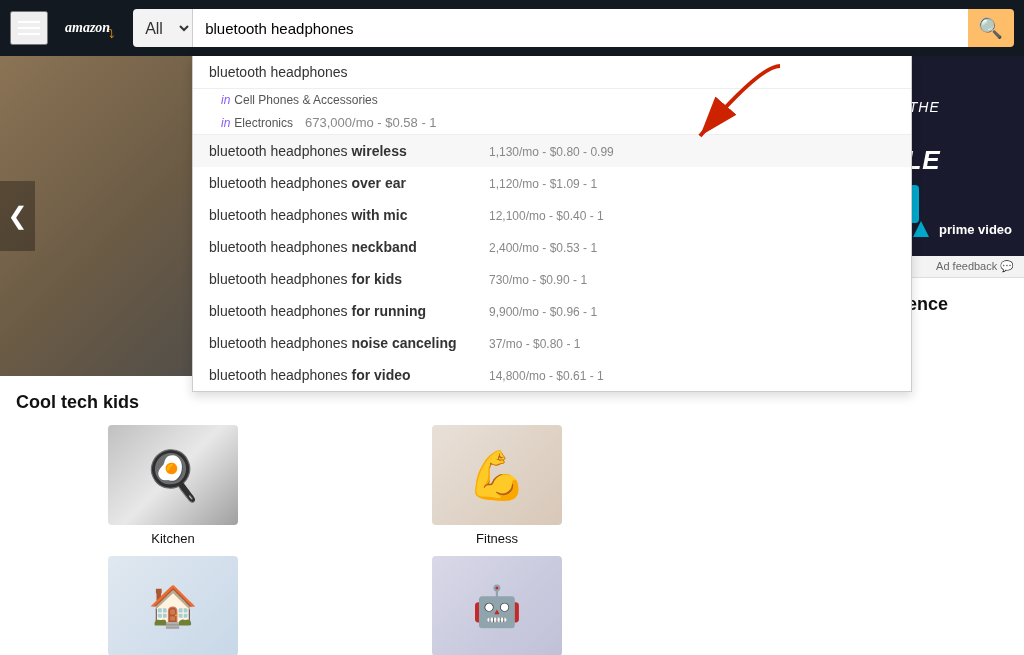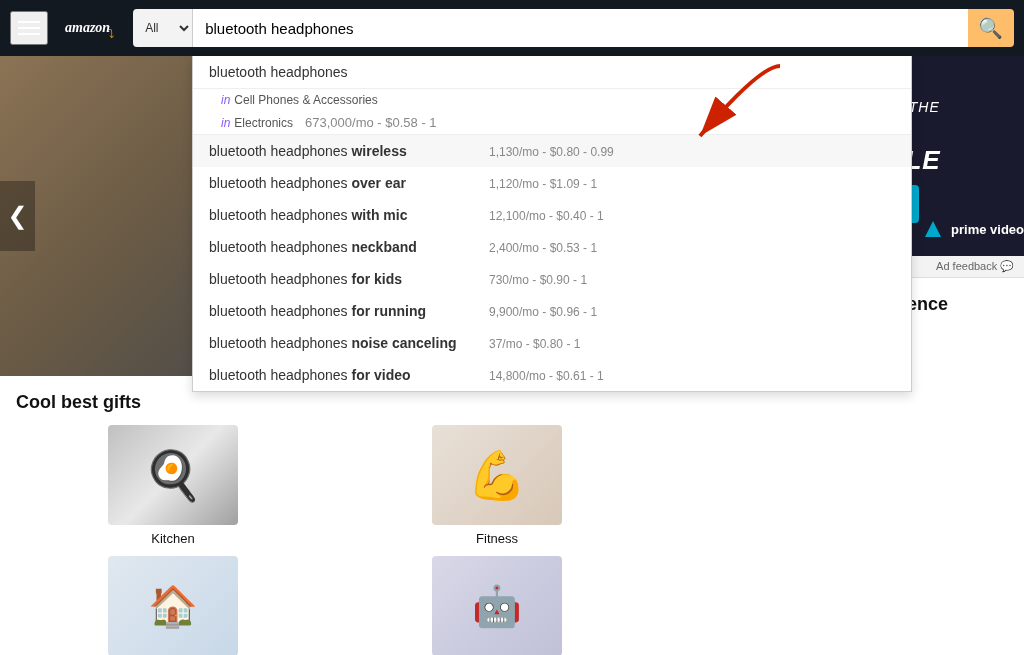--- a/index.html
+++ b/index.html
@@ -28,21 +28,21 @@
       font-family: 'Times New Roman', serif;
     }
     .logo-arrow {
       color: #ff9900; font-size: 12px; position: relative; top: 6px; left: -2px;
     }
     .search-bar {
       flex: 1; display: flex; height: 38px;
     }
     .search-category {
       background: #f3f3f3; border: none; border-radius: 4px 0 0 4px;
-      padding: 0 8px; font-size: 12px; color: #333; cursor: pointer;
+      padding: 0 8px; font-size: 16px; color: #333; cursor: pointer;
       display: flex; align-items: center; gap: 4px;
       border-right: 1px solid #cdcdcd;
       min-width: 60px;
     }
     .search-input {
       flex: 1; border: none; outline: none; padding: 0 12px; font-size: 15px;
       background: white;
     }
     .search-btn {
       background: #febd69; border: none; border-radius: 0 4px 4px 0;
@@ -226,21 +226,21 @@
       margin-top: 10px;
     }
     .prime-video {
       color: white;
       font-size: 20px;
       font-weight: bold;
       display: flex;
       align-items: center;
       gap: 6px;
       position: absolute;
-      right: 0;
+      right: 12px;
       bottom: 15px;
     }
     .ad-feedback {
       background: #f3f3f3;
       padding: 4px 10px;
       font-size: 11px;
       color: #666;
       text-align: right;
       border-bottom: 1px solid #ddd;
     }
@@ -343,21 +343,21 @@
     <div class="hero-image">
       <div class="boot-visual">
         <div class="boot-shape2"></div>
         <div class="boot-shape"></div>
       </div>
       <button class="carousel-left">❮</button>
       <button class="carousel-right">❯</button>
     </div>
 
     <div class="tech-gifts">
-      <div class="section-title">Cool best gifts</div>
+      <div class="section-title">Cool tech kids</div>
       <div class="gifts-grid">
         <div class="gift-item">
           <div class="gift-image kitchen-img"></div>
           <span class="gift-label">Kitchen</span>
         </div>
         <div class="gift-item">
           <div class="gift-image fitness-img"></div>
           <span class="gift-label">Fitness</span>
         </div>
         <div class="gift-item">

